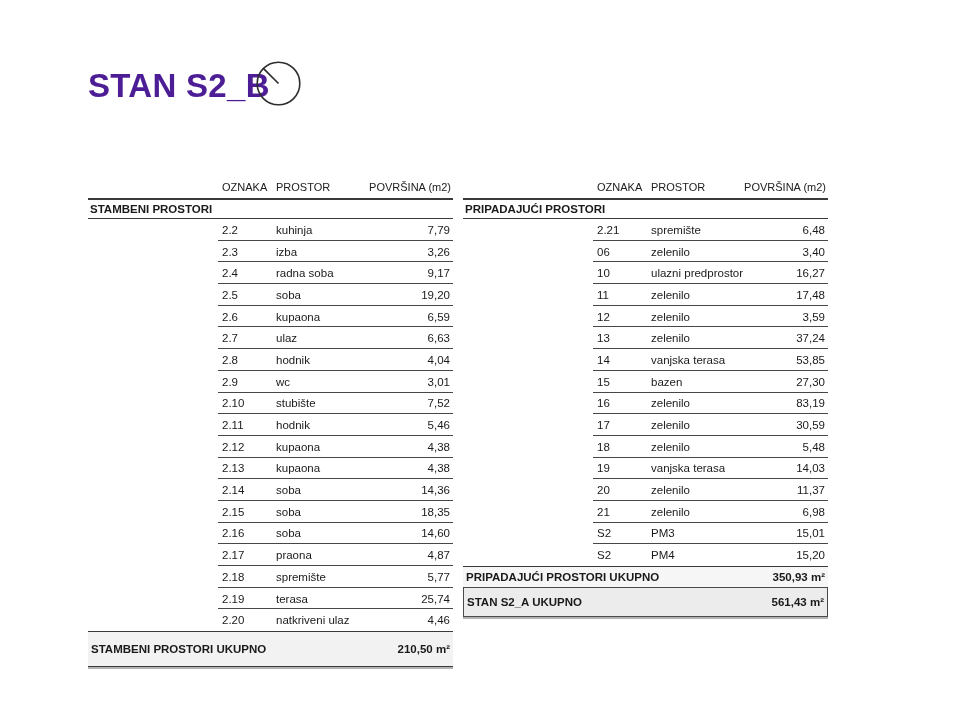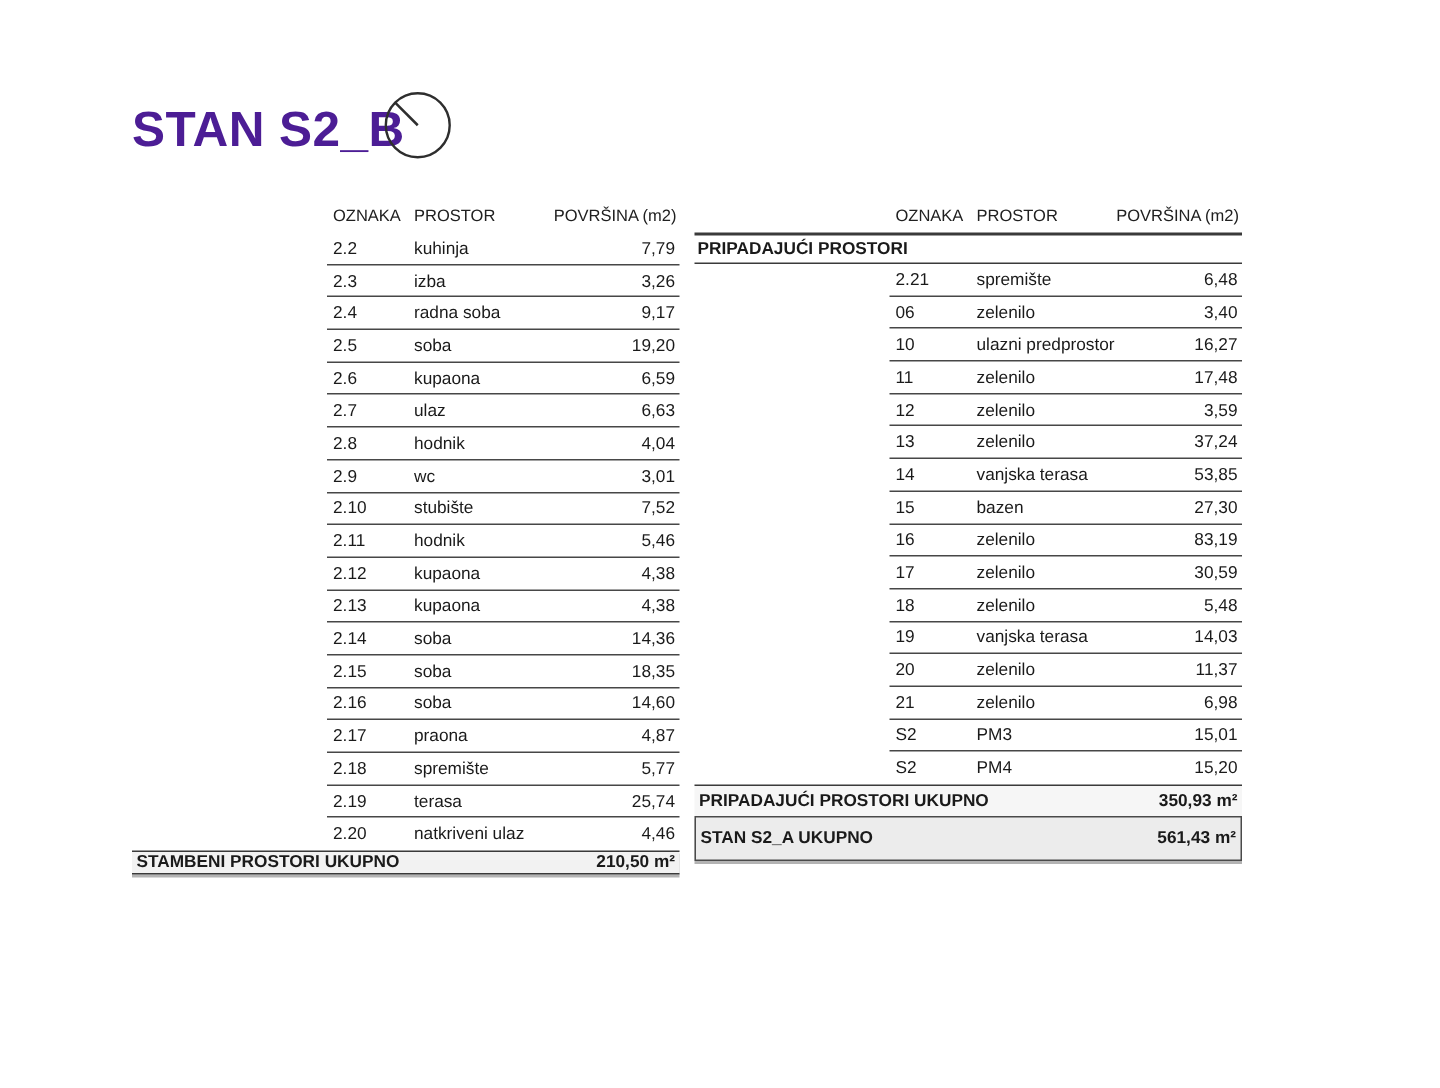--- a/index.html
+++ b/index.html
@@ -45,20 +45,21 @@
   .tbl-left  { left: 88px; }
   .tbl-right { left: 463px; }
 
   .thead {
     display: grid;
     grid-template-columns: 134px 54px 1fr auto;
     height: 22px;
     align-items: center;
     font-size: 11px;
     color: #202020;
+    margin-top: 43px;
   }
   .th-oznaka   { grid-column: 2; }
   .th-prostor  { grid-column: 3; }
   .th-povrsina { grid-column: 4; text-align: right; padding-right: 2px; }
 
   .section-row {
     height: 21px;
     line-height: 18px;
     border-top: 2px solid #3a3a3a;
     border-bottom: 1px solid #3a3a3a;
@@ -92,21 +93,21 @@
     position: relative;
     display: flex;
     justify-content: space-between;
     align-items: center;
     font-weight: 700;
     font-size: 11.5px;
     padding: 0 3px;
     gap: 12px;
   }
   .tbl-left .total-row {
-    height: 16px;
+    height: 36px;
     background: #f2f2f2;
     border-top: 1.3px solid #3a3a3a;
     border-bottom: 1.3px solid #3a3a3a;
     box-shadow: 0 2px 0 #b3b3b3;
   }
   .subtotal-row {
     height: 21px;
     background: #f6f6f6;
     border-top: 1.3px solid #3a3a3a;
   }
@@ -128,20 +129,21 @@
     <circle cx="23.5" cy="23.5" r="21.3" fill="none" stroke="#2e2e2e" stroke-width="1.6"></circle>
     <line x1="23.5" y1="23.5" x2="8.6" y2="8.6" stroke="#2e2e2e" stroke-width="1.7"></line>
   </svg>
 
   <div class="tbl tbl-left">
     <div class="thead">
       <span class="th-oznaka">OZNAKA</span>
       <span class="th-prostor">PROSTOR</span>
       <span class="th-povrsina">POVRŠINA (m2)</span>
     </div>
+    <div class="section-row">STAMBENI PROSTORI</div>
     <div class="rows">
         <div class="trow">
           <span class="cell-oznaka">2.2</span>
           <span class="cell-prostor">kuhinja</span>
           <span class="cell-povrsina">7,79</span>
         </div>
         <div class="trow">
           <span class="cell-oznaka">2.3</span>
           <span class="cell-prostor">izba</span>
           <span class="cell-povrsina">3,26</span>

